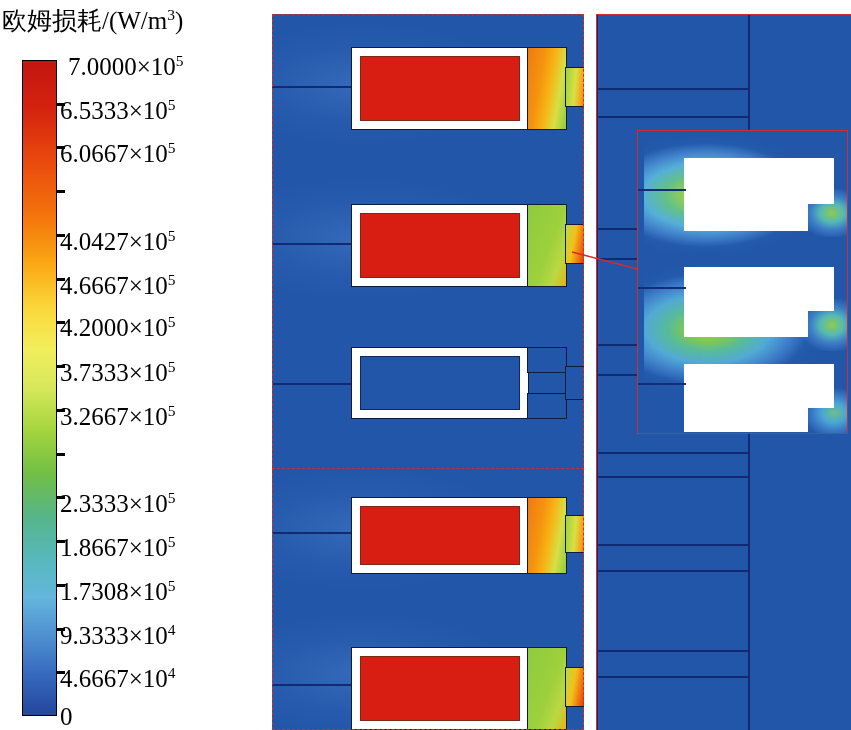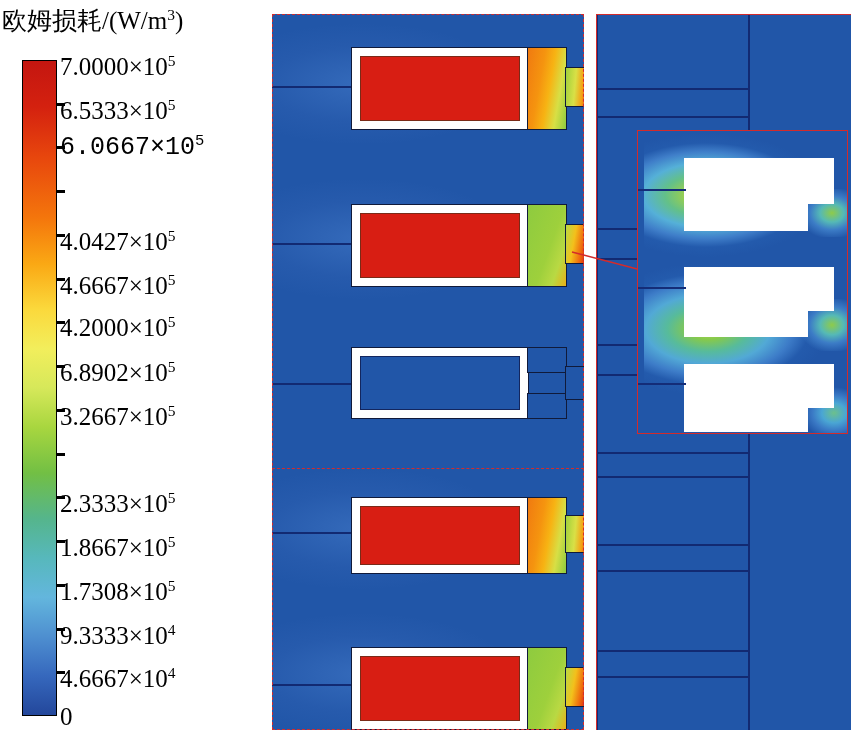--- a/index.html
+++ b/index.html
@@ -243,27 +243,27 @@
     <div class="cb-tick" style="top: 348.867px;"></div>
     <div class="cb-tick" style="top: 392.6px;"></div>
     <div class="cb-tick" style="top: 436.333px;"></div>
     <div class="cb-tick" style="top: 480.067px;"></div>
     <div class="cb-tick" style="top: 523.8px;"></div>
     <div class="cb-tick" style="top: 567.533px;"></div>
     <div class="cb-tick" style="top: 611.267px;"></div>
   </div>
 
 <div id="cb-labels">
-    <div class="cb-label" style="top: -12px;"><span>7.0000×</span><span>10</span><sup>5</sup></div>
+    <div class="cb-label" style="top: -12px; margin-left: 8px;"><span>7.0000×</span><span>10</span><sup>5</sup></div>
     <div class="cb-label" style="top: 31.7333px;"><span>6.5333×</span><span>10</span><sup>5</sup></div>
-    <div class="cb-label" style="top: 69px; font-family: Liberation Mono, monospace;"><span>6.0667×</span><span>10</span><sup>5</sup></div>
+    <div class="cb-label" style="top: 75px;"><span>6.0667×</span><span>10</span><sup>5</sup></div>
     <div class="cb-label" style="top: 162.933px;"><span>4.0427×</span><span>10</span><sup>5</sup></div>
     <div class="cb-label" style="top: 206.667px;"><span>4.6667×</span><span>10</span><sup>5</sup></div>
     <div class="cb-label" style="top: 249px; font-family: Liberation Serif, serif;"><span>4.2000×</span><span>10</span><sup>5</sup></div>
-    <div class="cb-label" style="top: 294.133px;"><span>6.8902×</span><span>10</span><sup>5</sup></div>
+    <div class="cb-label" style="top: 294.133px;"><span>3.7333×</span><span>10</span><sup>5</sup></div>
     <div class="cb-label" style="top: 337.867px;"><span>3.2667×</span><span>10</span><sup>5</sup></div>
     <div class="cb-label" style="top: 425.333px;"><span>2.3333×</span><span>10</span><sup>5</sup></div>
     <div class="cb-label" style="top: 469.067px;"><span>1.8667×</span><span>10</span><sup>5</sup></div>
     <div class="cb-label" style="top: 512.8px;"><span>1.7308×</span><span>10</span><sup>5</sup></div>
     <div class="cb-label" style="top: 556.533px;"><span>9.3333×</span><span>10</span><sup>4</sup></div>
     <div class="cb-label" style="top: 600.267px;"><span>4.6667×</span><span>10</span><sup>4</sup></div>
     <div class="cb-label" style="top: 644px;"><span>0</span></div>
   </div>
 
 <div id="plot-area">

